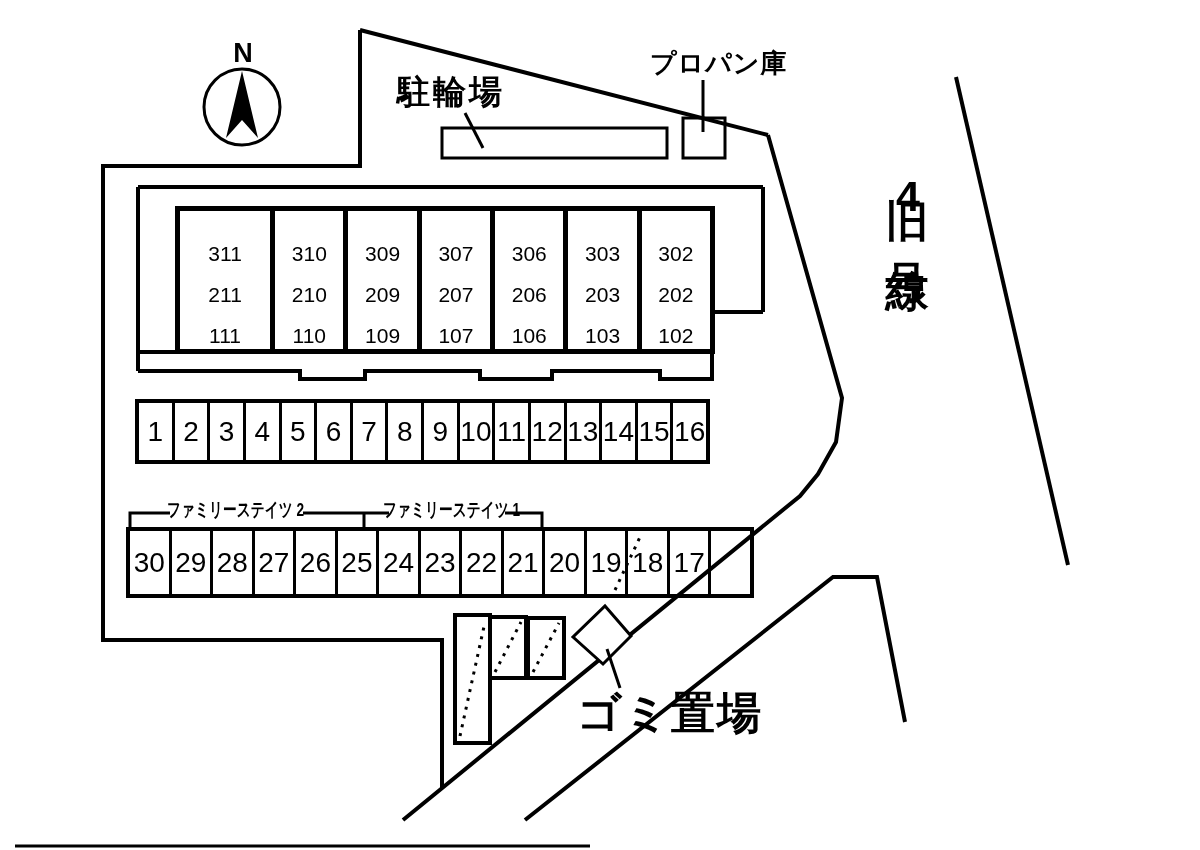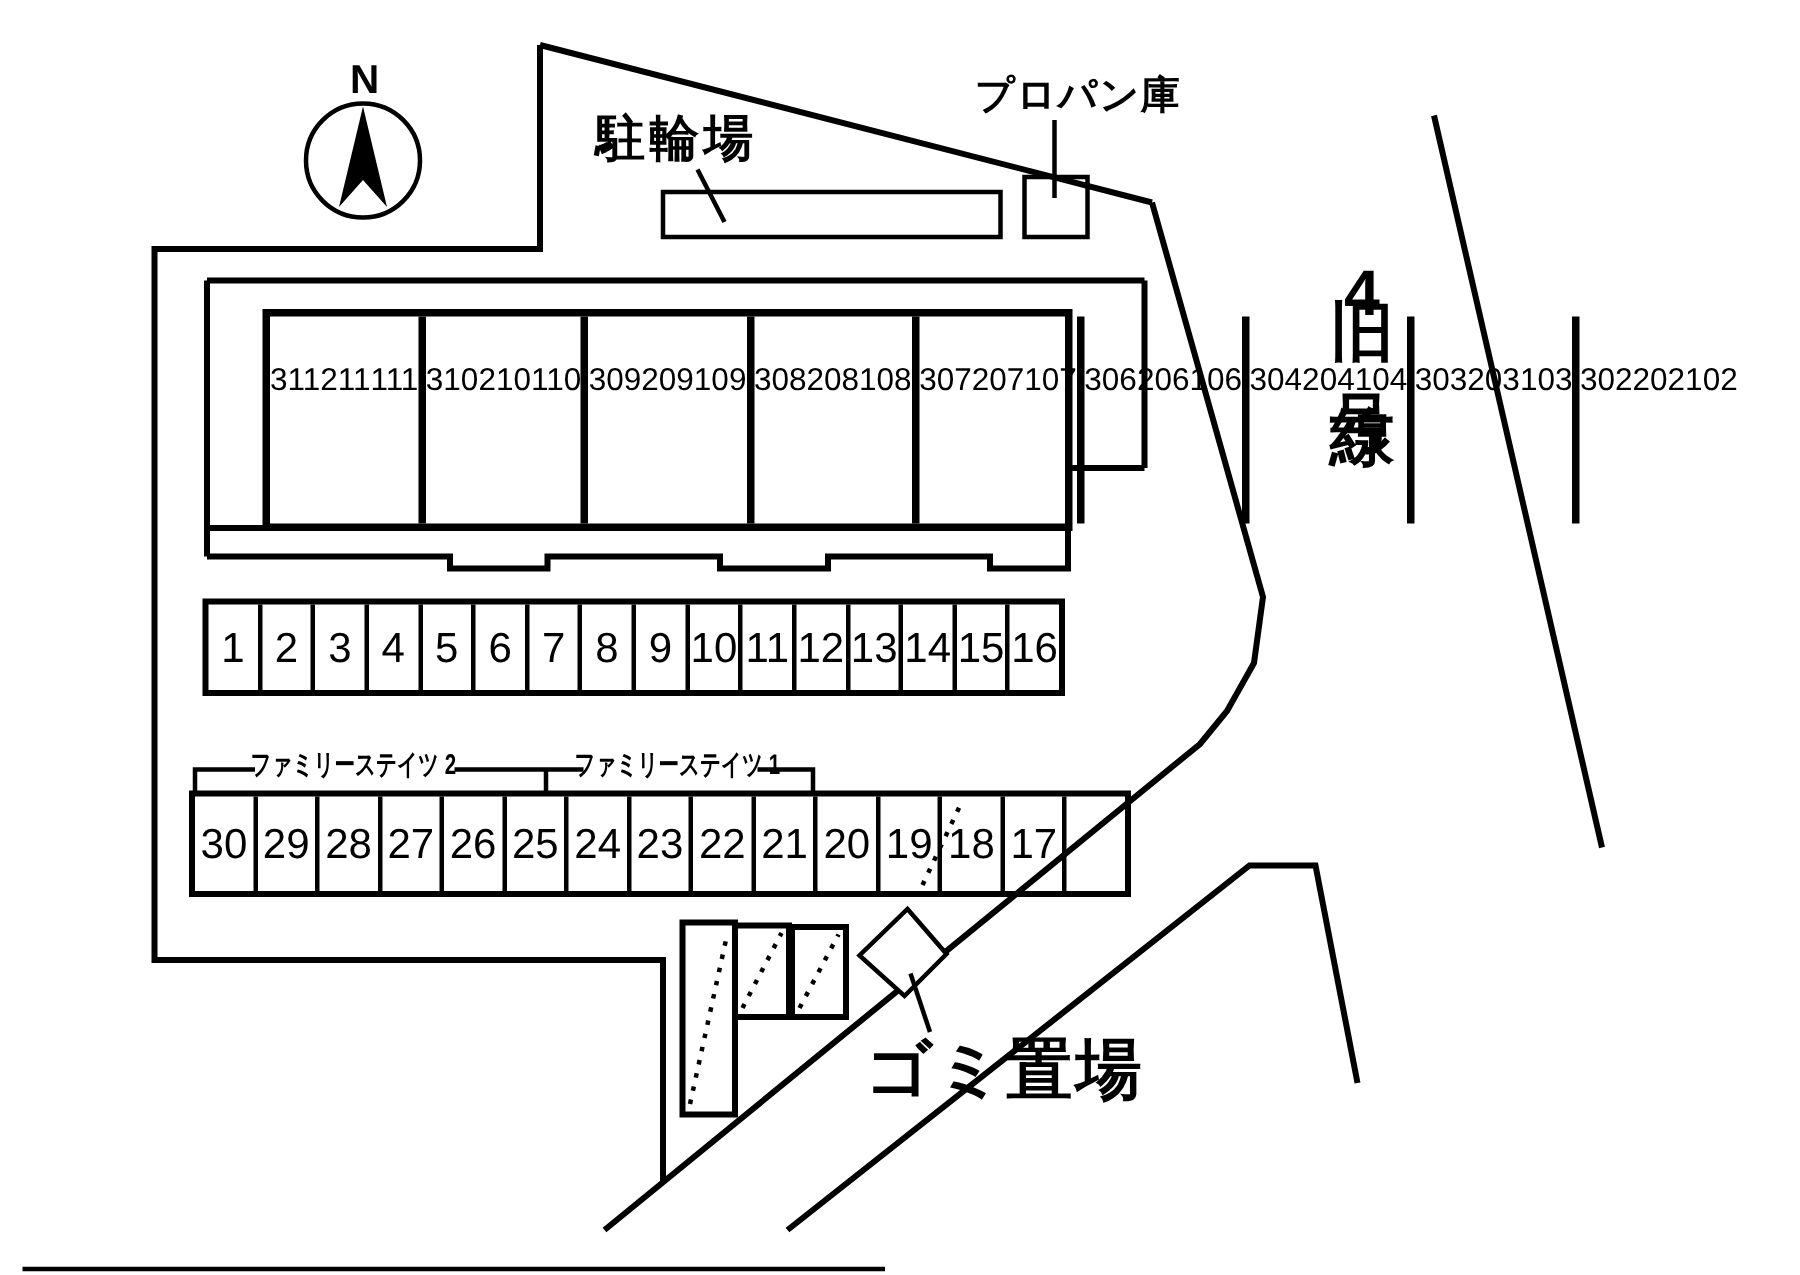--- a/index.html
+++ b/index.html
@@ -26,21 +26,21 @@
   .lbl-fs1{left:383px;top:497px;}
 
   
   .bgrid{
     position:absolute;left:175px;top:206px;width:540px;height:148px;
     border:5px solid #000;box-sizing:border-box;
     display:flex;background:transparent;
   }
   .bcol{
     flex:1;border-right:5px solid #000;box-sizing:border-box;
-    display:flex;flex-direction:row;justify-content:center;
+    display:flex;flex-direction:column;justify-content:space-between;
     padding-top:30px;
   }
   .bcol.first{flex:1.32;}
   .bcol:last-child{border-right:none;}
   .room{
     font-size:21px;line-height:26px;text-align:center;
     font-weight:500;letter-spacing:0px;
   }
 
   
@@ -126,38 +126,28 @@
         <div class="room">310</div>
         <div class="room">210</div>
         <div class="room">110</div>
       </div>
       <div class="bcol">
         <div class="room">309</div>
         <div class="room">209</div>
         <div class="room">109</div>
       </div>
       <div class="bcol">
-        <div class="room">308</div>
-        <div class="room">208</div>
-        <div class="room">108</div>
-      </div>
-      <div class="bcol">
         <div class="room">307</div>
         <div class="room">207</div>
         <div class="room">107</div>
       </div>
       <div class="bcol">
         <div class="room">306</div>
         <div class="room">206</div>
         <div class="room">106</div>
-      </div>
-      <div class="bcol">
-        <div class="room">304</div>
-        <div class="room">204</div>
-        <div class="room">104</div>
       </div>
       <div class="bcol">
         <div class="room">303</div>
         <div class="room">203</div>
         <div class="room">103</div>
       </div>
       <div class="bcol">
         <div class="room">302</div>
         <div class="room">202</div>
         <div class="room">102</div>

